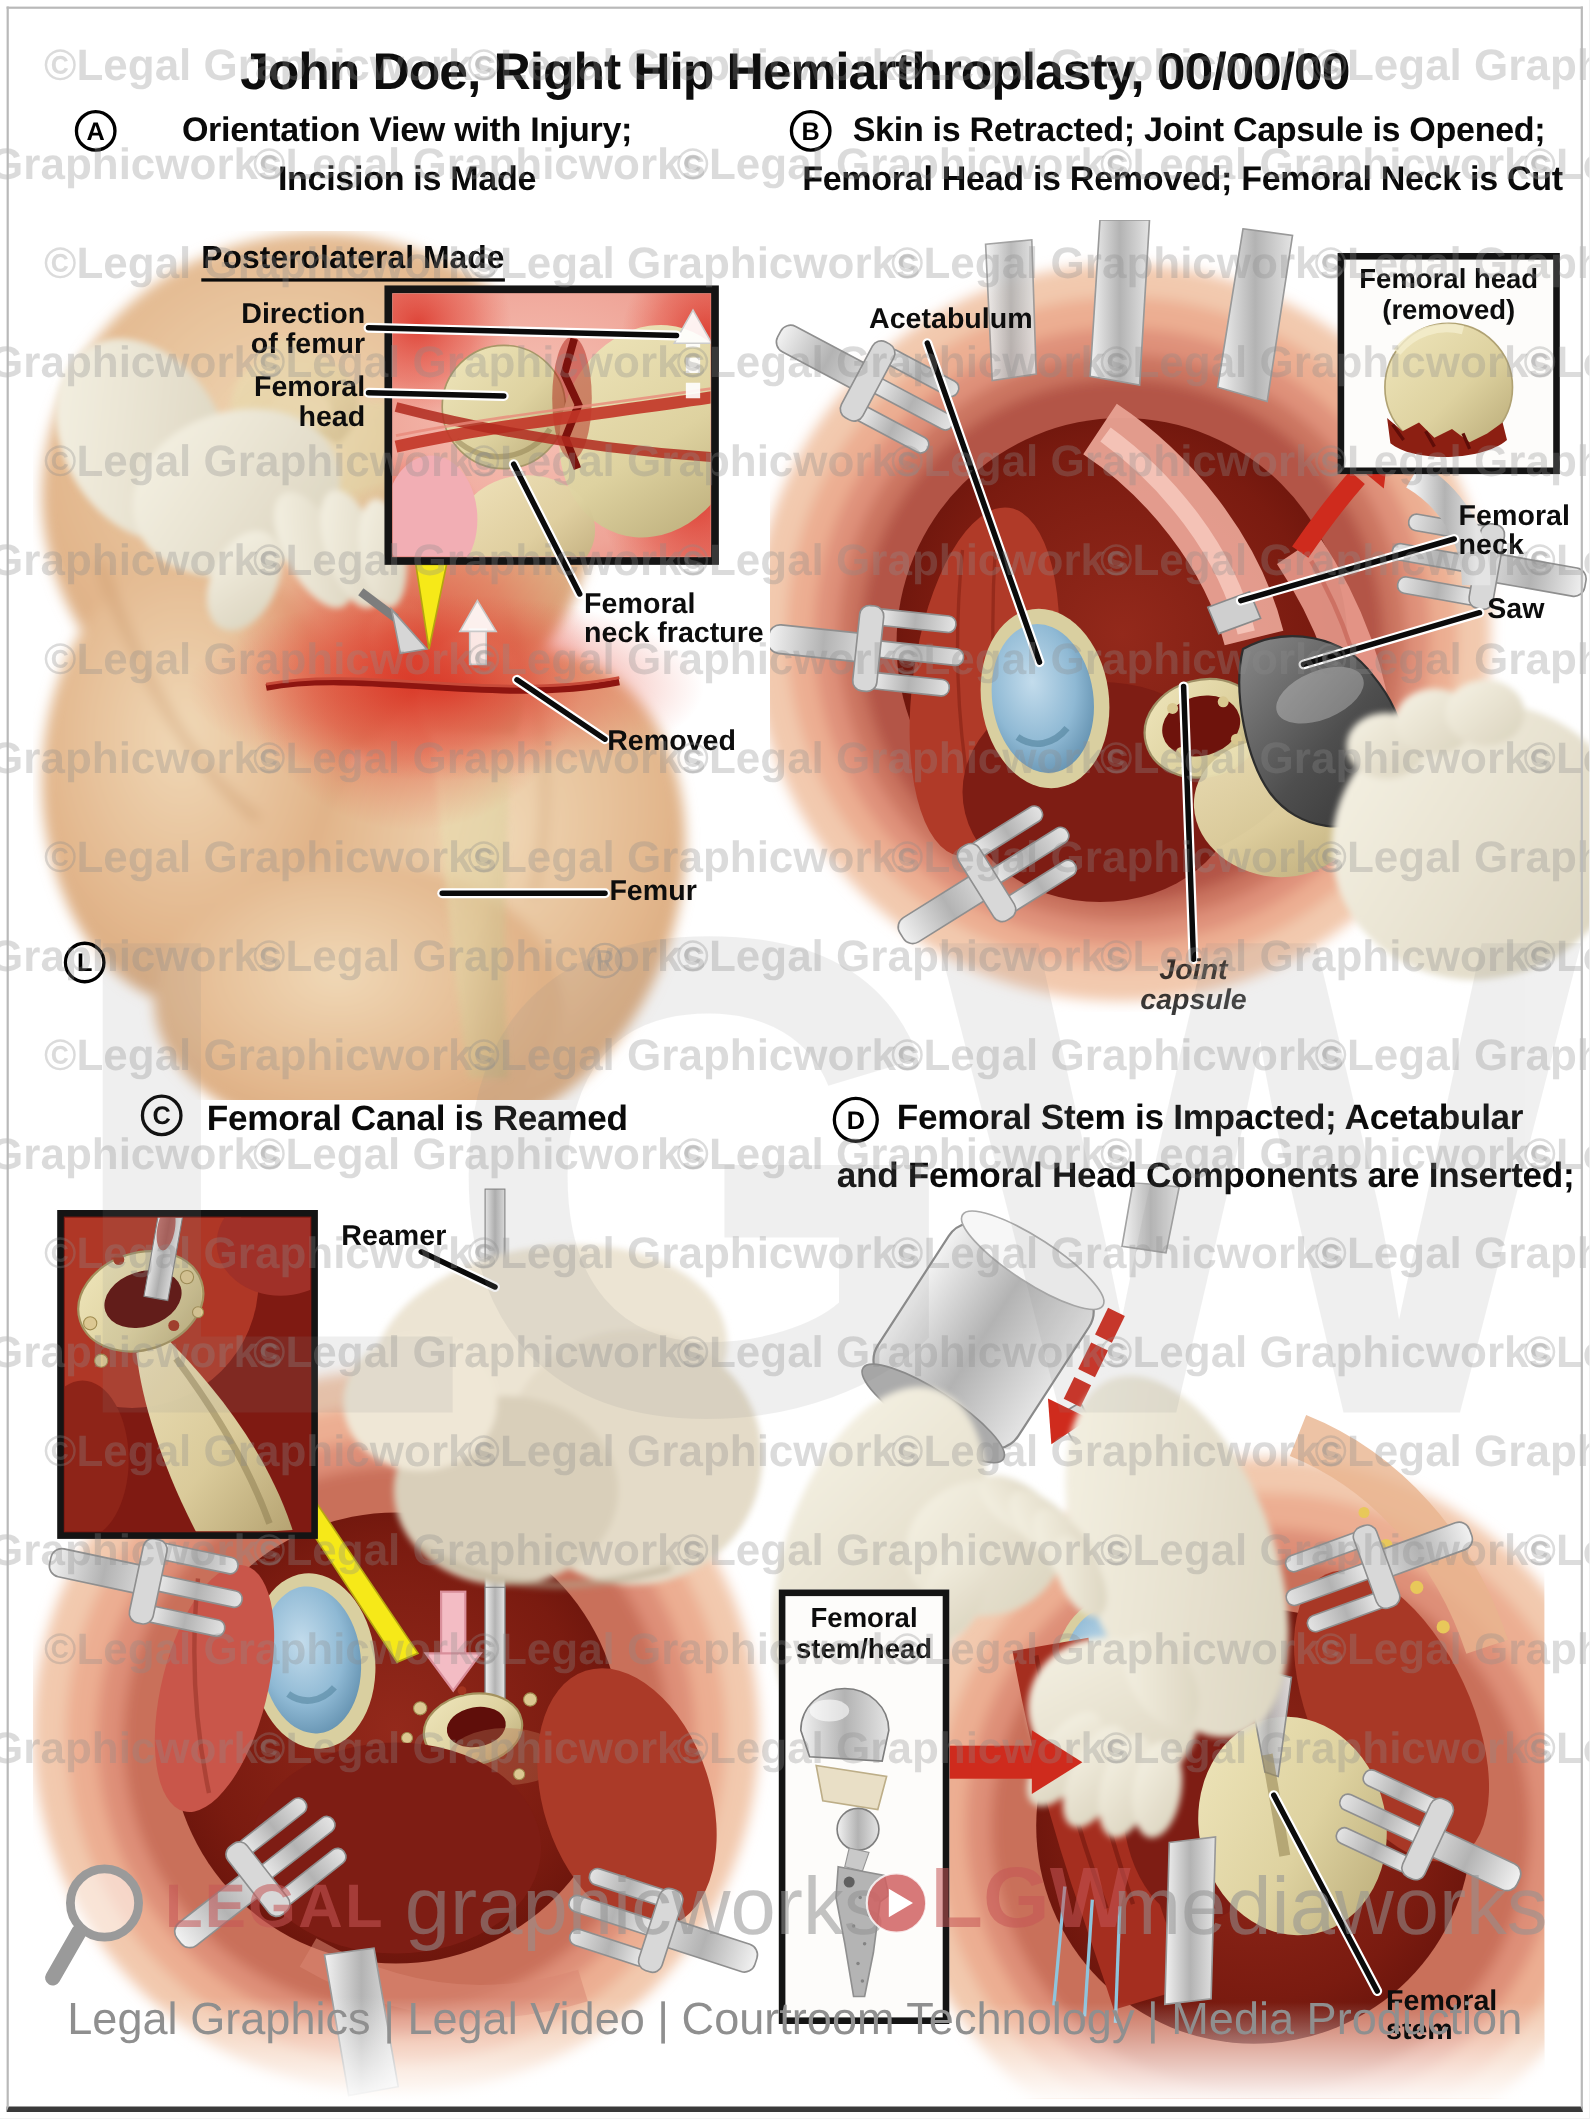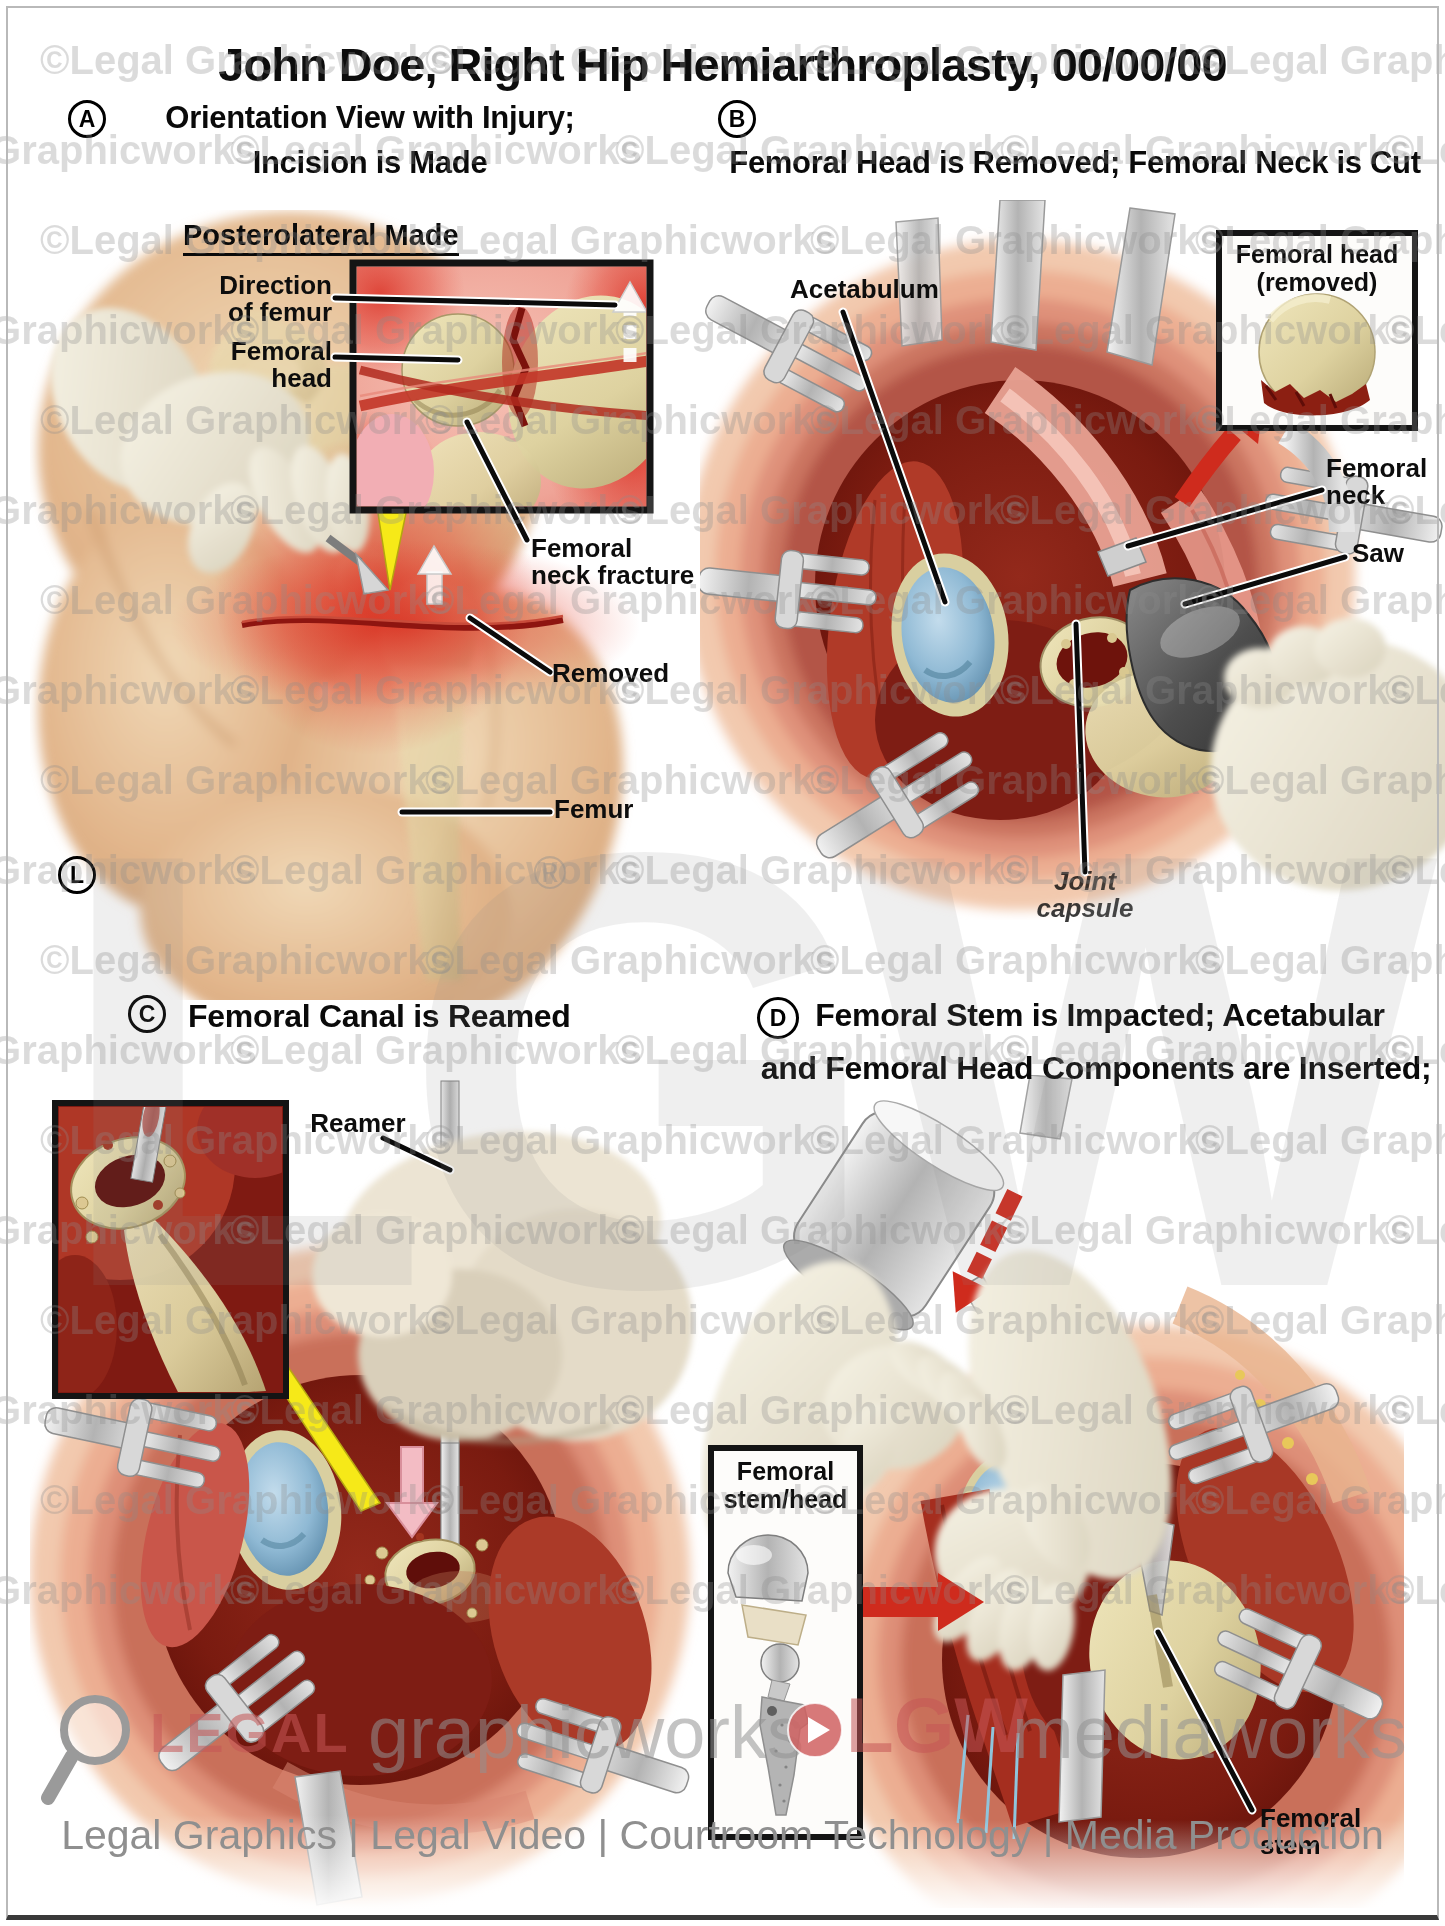--- a/index.html
+++ b/index.html
@@ -480,20 +480,21 @@
         <circle cx="68" cy="286" r="1.6" fill="#838383"></circle>
     </svg>
   </div>
 
   <div class="circle-letter" style="left:68px;top:100px;">A</div>
   <div class="ptitle-line" style="left:110px;top:145px;width:520px;">Incision is Made</div>
   <div class="ptitle-line" style="left:110px;top:100px;width:520px;">Orientation View with Injury;</div>
   <div class="view-label" style="left:183px;top:219px;">Posterolateral Made</div>
 
   <div class="circle-letter" style="left:718px;top:100px;">B</div>
+  <div class="ptitle-line" style="left:755px;top:100px;width:670px;">Skin is Retracted; Joint Capsule is Opened;</div>
   <div class="ptitle-line" style="left:725px;top:145px;width:700px;">Femoral Head is Removed; Femoral Neck is Cut</div>
 
   <div class="circle-letter" style="left:128px;top:995px;">C</div>
   <div class="ptitle-line" style="left:188px;top:998px;font-size:32px;">Femoral Canal is Reamed</div>
 
   <div class="circle-letter" style="left:757px;top:997px;width:36px;height:36px;">D</div>
   <div class="ptitle-line" style="left:800px;top:997px;width:600px;font-size:32px;">Femoral Stem is Impacted; Acetabular</div>
   <div class="ptitle-line" style="left:750px;top:1050px;width:692px;font-size:32px;">and Femoral Head Components are Inserted;</div>
 
   <div class="lbl right" style="left:180px;top:272px;width:152px;">Direction

